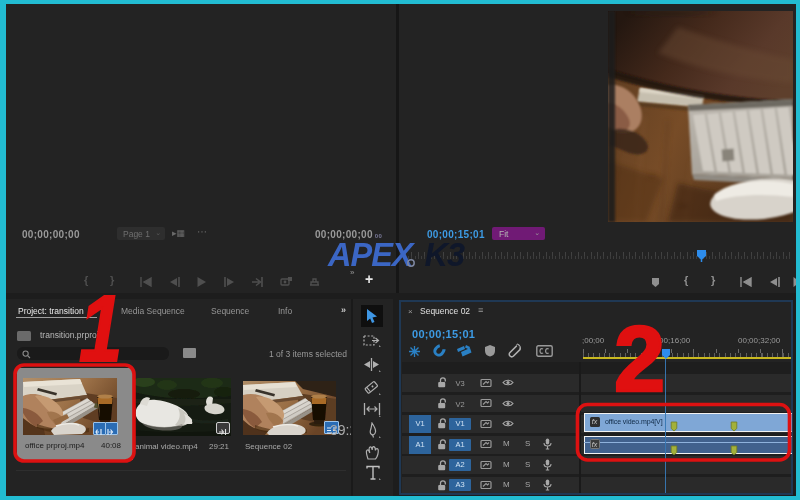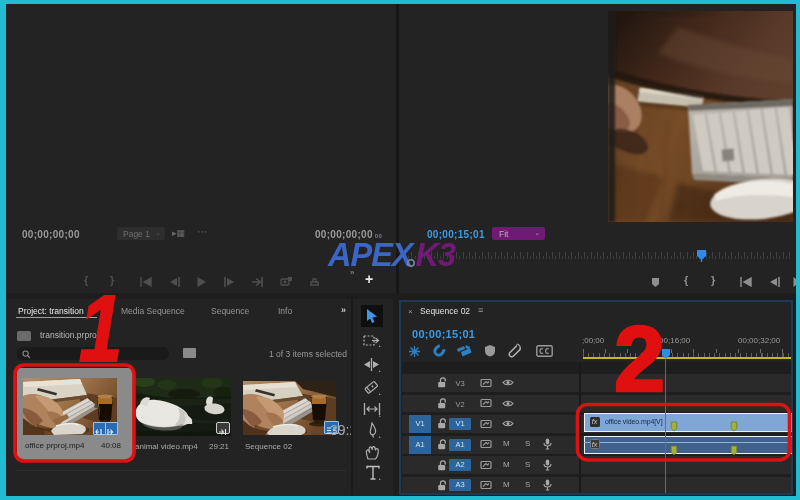--- a/index.html
+++ b/index.html
@@ -157,21 +157,21 @@
     </svg>
   <svg class="abs" style="left:768px;top:277px;" width="12" height="10" viewBox="0 0 12 10">
       <path d="M9 1 L2 5 L9 9 z" fill="#8f8f8f"></path>
       <path d="M11 0 v10" stroke="#8f8f8f" stroke-width="1.6"></path>
     </svg>
   <svg class="abs" style="left:792px;top:277px;" width="8" height="10" viewBox="0 0 8 10">
       <path d="M1.5 0 L8 5 L1.5 10 z" fill="#8f8f8f"></path>
     </svg>
 
   <div class="abs" style="left:328px;top:237px;font-size:32.5px;font-weight:bold;font-style:italic;letter-spacing:-1px;">
-    <span style="color:#3b66c4;">APEX</span><span style="color:#701a75;margin-left:3px;">K3</span>
+    <span style="color:#3b66c4;">APEX</span><span style="color:#0f172a;margin-left:12px;">K3</span>
   </div>
   <svg class="abs" style="left:406px;top:258px;" width="10" height="10" viewBox="0 0 10 10">
       <circle cx="5" cy="5" r="3.2" fill="none" stroke="#7e87a0" stroke-width="1.5"></circle>
     </svg>
 
   <div class="abs" style="left:5.5px;top:293px;width:790px;height:202.5px;background:#1d1d1d;"></div>
   <div class="abs" style="left:5.5px;top:299px;width:345px;height:196.5px;background:#232323;"></div>
 
   <div class="abs" style="left:18px;top:306px;color:#e8e8e8;font-size:8.5px;">Project: transition</div>
   <div class="abs" style="left:16px;top:317px;width:81px;height:1.2px;background:#9f9f9f;"></div>

